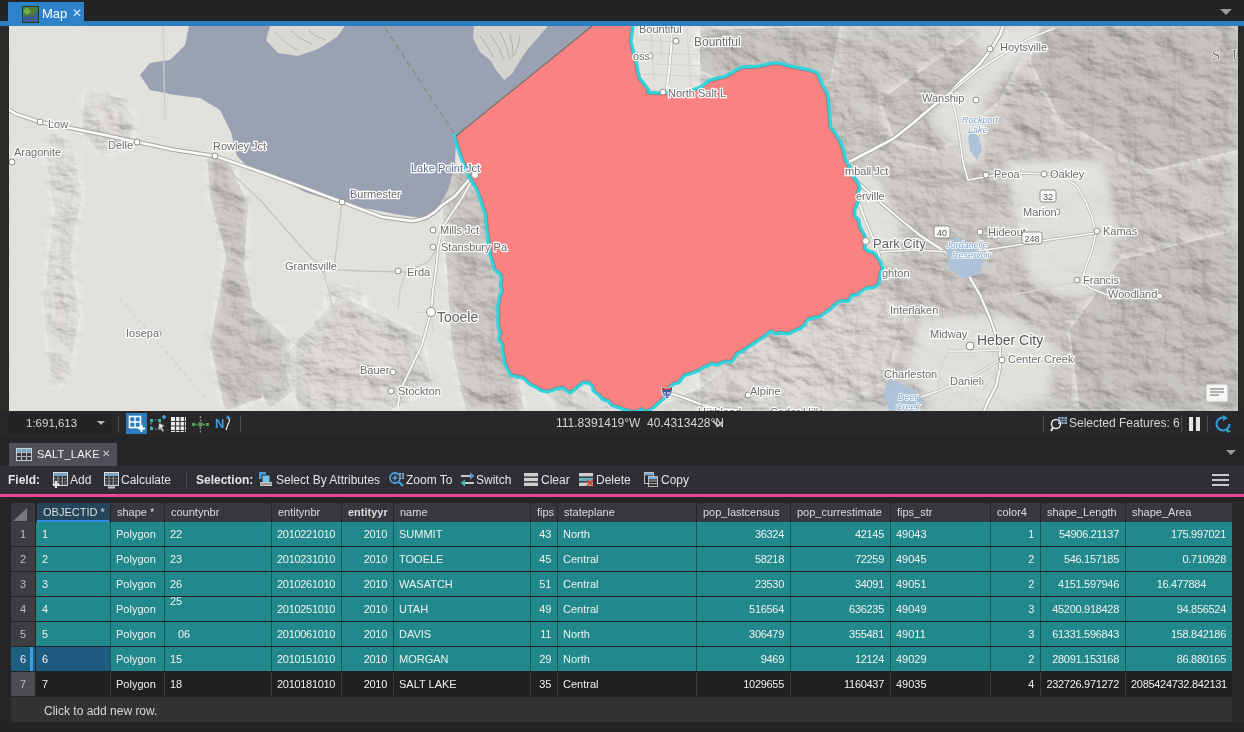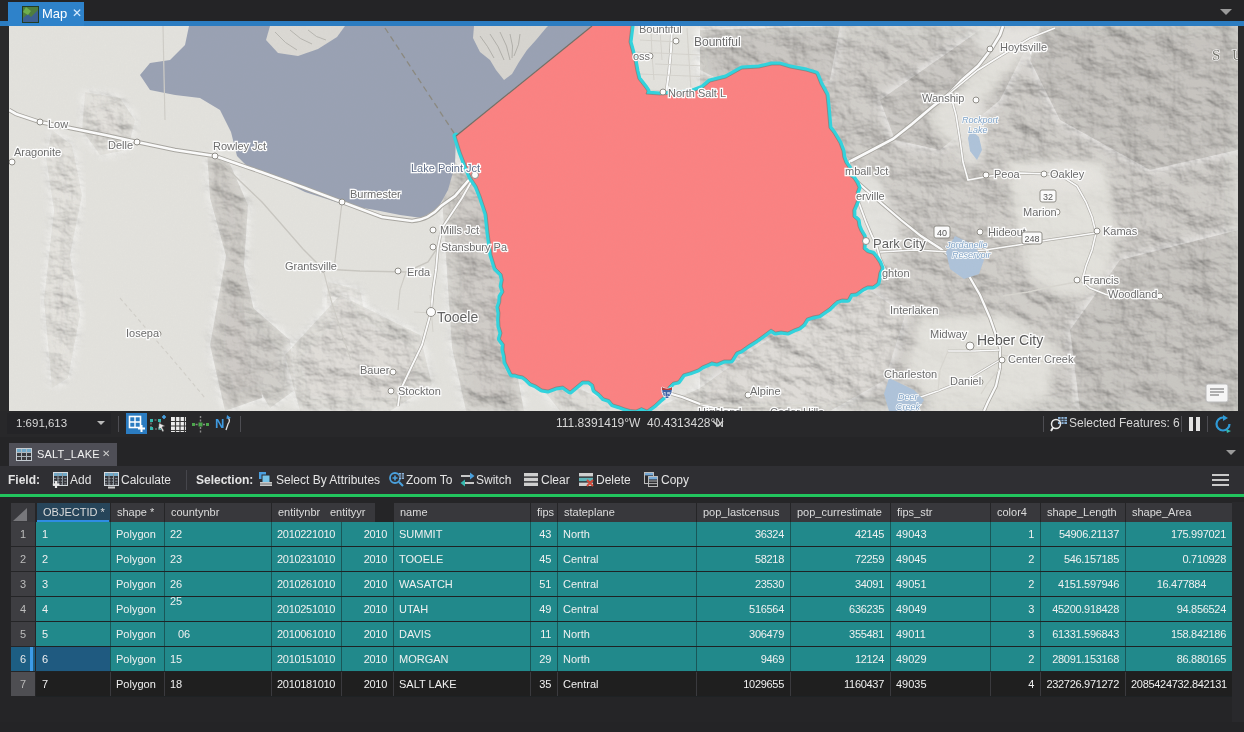--- a/index.html
+++ b/index.html
@@ -15,25 +15,25 @@
 #tbarr{left:1220px;top:9px;width:0;height:0;border-left:6px solid transparent;border-right:6px solid transparent;border-top:6px solid #9a9a9a;}
 
 #mapwrap{left:9px;top:26px;width:1229px;height:385px;background:#e8e7e2;overflow:hidden;}
 #lstrip{left:0;top:26px;width:9px;height:385px;background:#2a2a2b;}
 #rstrip{left:1238px;top:26px;width:6px;height:385px;background:#2a2a2b;}
 
 #sbar{left:0;top:411px;width:1244px;height:26px;background:#28282a;color:#d6d6d6;font-size:12px;}
 .sep{position:absolute;width:1px;height:16px;top:5px;background:#4d4d52;}
 #sbar .txt{position:absolute;top:5px;}
 #scalebox{position:absolute;left:7px;top:2px;width:104px;height:21px;background:#242427;}
-#scalebox span{position:absolute;left:9px;top:4px;font-size:11.5px;color:#dadada;}
+#scalebox span{position:absolute;left:19px;top:4px;font-size:11.5px;color:#dadada;}
 #scalebox .da{position:absolute;right:6px;top:8px;width:0;height:0;border-left:4px solid transparent;border-right:4px solid transparent;border-top:4px solid #b9b9b9;}
 #selbtn{position:absolute;left:126px;top:2px;width:21px;height:21px;background:#2b7cc1;}
 
-#tpanel{left:0;top:437px;width:1244px;height:295px;background:#22c55e;}
+#tpanel{left:0;top:437px;width:1244px;height:295px;background:#ec4899;}
 #ttabrow{position:absolute;left:0;top:0;width:1244px;height:29px;background:#252527;}
 #stab{position:absolute;left:9px;top:6px;width:108px;height:23px;background:#4f4f57;color:#fff;}
 #stab .lbl{position:absolute;left:28px;top:5px;font-size:11px;letter-spacing:0.2px;color:#f2f2f2;}
 #stab .x{position:absolute;left:93px;top:5px;font-size:10px;color:#cfcfcf;}
 #ttabarr{position:absolute;left:1226px;top:13px;width:0;height:0;border-left:5px solid transparent;border-right:5px solid transparent;border-top:5px solid #9a9a9a;}
 #toolbar{position:absolute;left:0;top:29px;width:1244px;height:28px;background:#2f2f33;color:#e4e4e4;font-size:12px;}
 #toolbar .it{position:absolute;top:7px;white-space:nowrap;}
 #toolbar .b{font-weight:bold;}
 #toolbar .tsep{position:absolute;top:4px;width:1px;height:20px;background:#46464c;}
 #burger{position:absolute;left:1212px;top:8px;width:17px;height:13px;}
@@ -443,21 +443,21 @@
         </div>
 <div class="hcell" style="left:111px;width:53px;">
           <span>shape *</span>
         </div>
 <div class="hcell" style="left:165px;width:106px;">
           <span>countynbr</span>
         </div>
 <div class="hcell" style="left:272px;width:69px;">
           <span>entitynbr</span>
         </div>
-<div class="hcell" style="left:324px;width:51px;">
+<div class="hcell" style="left:342px;width:51px;font-weight:bold;">
           <span>entityyr</span>
         </div>
 <div class="hcell" style="left:394px;width:136px;">
           <span>name</span>
         </div>
 <div class="hcell" style="left:531px;width:26px;">
           <span>fips</span>
         </div>
 <div class="hcell" style="left:558px;width:138px;text-decoration:underline;">
           <span>stateplane</span>
@@ -687,16 +687,17 @@
 <div class="cell cl" style="left:393px;top:175px;width:137px">SALT LAKE</div>
 <div class="cell cr" style="left:530px;top:175px;width:27px">35</div>
 <div class="cell cl" style="left:557px;top:175px;width:139px">Central</div>
 <div class="cell cr" style="left:696px;top:175px;width:94px">1029655</div>
 <div class="cell cr" style="left:790px;top:175px;width:100px">1160437</div>
 <div class="cell cl" style="left:890px;top:175px;width:100px">49035</div>
 <div class="cell cr" style="left:990px;top:175px;width:50px">4</div>
 <div class="cell cr" style="left:1040px;top:175px;width:85px">232726.971272</div>
 <div class="cell cr" style="left:1125px;top:175px;width:107px">2085424732.842131</div>
       </div>
+    <div id="addrow"><span>Click to add new row.</span></div>
     <div class="abs" style="position:absolute;left:0;top:285px;width:1244px;height:10px;background:#242426"></div>
     <div style="position:absolute;left:1232px;top:65px;width:12px;height:220px;background:#29292c"></div>
   </div>
 </div>
 
 </body></html>

